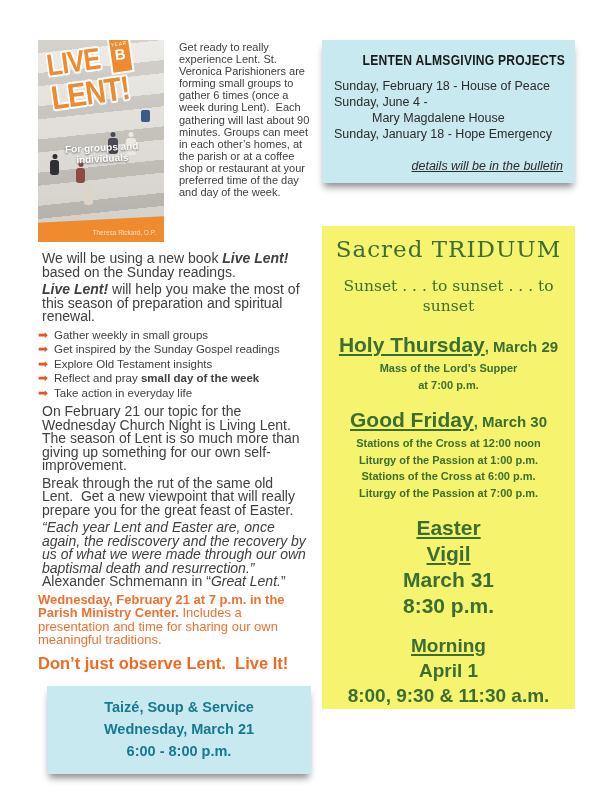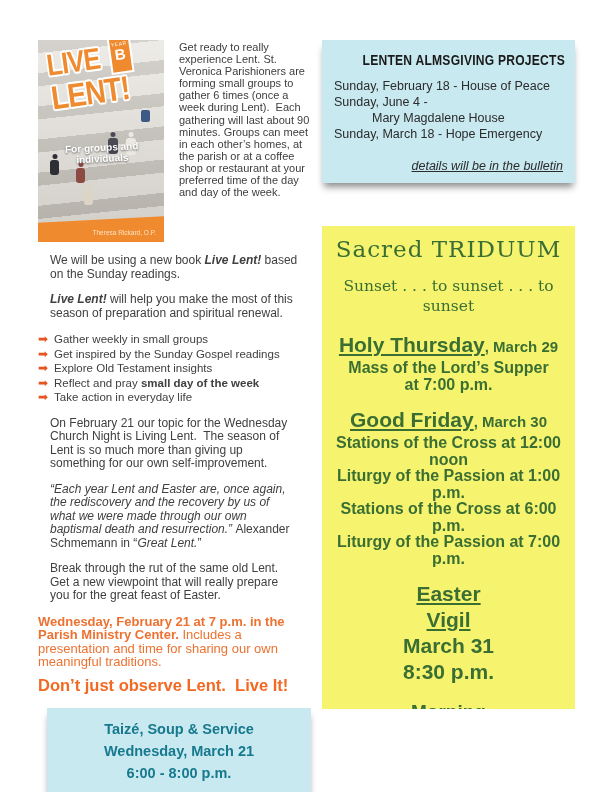--- a/index.html
+++ b/index.html
@@ -53,21 +53,21 @@
   .pp1{left:70px;top:98px;width:10px;height:16px;background:#4a4a55;}
   .pp2{left:88px;top:98px;width:10px;height:17px;background:#ece9e3;}
   .pp4{left:12px;top:120px;width:9px;height:15px;background:#2e2e35;}
   .pp5{left:38px;top:128px;width:9px;height:15px;background:#8c4a43;}
   .pp6{left:46px;top:150px;width:9px;height:15px;background:#dcd5c6;}
   .luggage{position:absolute;left:103px;top:70px;width:9px;height:12px;background:#3d5a86;border-radius:2px;}
 
   .intro{width:131px;margin:1px 0 0;font-size:11px;line-height:12.1px;color:#3d3d3d;}
 
   
-  p.body{margin:12px;font-size:12px;line-height:13.5px;color:#404040;}
+  p.body{margin:4px;font-size:14px;line-height:13.5px;color:#404040;}
   .mb16{margin-bottom:16px;} .mb10{margin-bottom:10px;} .mb5{margin-bottom:5px;}
   .mb7{margin-bottom:7px;}
   .bullets{list-style:none;margin:0 0 5px;padding:0;}
   .bullets li{display:flex;align-items:flex-start;font-size:11.5px;line-height:14.6px;color:#404040;}
   .arrow{color:var(--arrow_orange,#E8531F);font-size:12px;line-height:14.6px;width:16px;flex:0 0 16px;}
   .quote i{font-style:italic;}
   .orange-para{margin:0 0 6px;font-size:13px;line-height:13.5px;color:var(--orange_text,#ED7231);}
   .headline{
     margin:0 0 12px;font-size:16.5px;font-weight:bold;line-height:21px;
     color:var(--orange_accent,#F26921);white-space:pre;
@@ -97,21 +97,21 @@
     background:var(--yellow_box,#F6F46F);color:var(--green_text,#3A6E33);
     text-align:center;padding:10px 4px 0;
   }
   .t-title{font-family:"DejaVu Serif", serif;font-size:23px;line-height:26px;letter-spacing:1px;margin-bottom:14px;}
   .t-sub{font-family:"DejaVu Serif", serif;font-size:15.5px;line-height:20px;margin-bottom:16px;}
   .t-section{margin-bottom:14px;}
   .t-head{line-height:26px;}
   .u{text-decoration:underline;text-decoration-thickness:2px;text-underline-offset:2px;}
   .t-head .big{font-size:21px;font-weight:bold;}
   .t-head .date{font-size:15px;font-weight:bold;}
-  .t-section p{margin:0;font-size:16px;font-weight:bold;line-height:16.5px;}
+  .t-section p{margin:0;font-size:11px;font-weight:bold;line-height:16.5px;}
   .easter div{font-size:21px;font-weight:bold;line-height:26px;}
   .morning div{font-size:19px;font-weight:bold;line-height:25px;}
 </style>
 </head>
 <body>
 
 <div class="page">
 
   <div class="col-left">
 
@@ -162,44 +162,44 @@
           <span class="pw"><span>Reflect and pray </span><b>small day of the week</b></span>
         </li>
       <li>
           <span class="arrow">➡</span>
           <span class="pw"><span>Take action in everyday life</span><b></b></span>
         </li>
     </ul>
 
     <p class="body pw mb5">On February 21 our topic for the Wednesday Church Night is Living Lent.  The season of Lent is so much more than giving up something for our own self-improvement.</p>
 
+    <p class="body pw mb7">Break through the rut of the same old Lent.  Get a new viewpoint that will really prepare you for the great feast of Easter.</p>
+
     <p class="body pw quote mb5"><i>“Each year Lent and Easter are, once again, the rediscovery and the recovery by us of what we were made through our own baptismal death and resurrection.” </i><span>Alexander Schmemann in “</span><i>Great Lent.</i><span>”</span></p>
-
-    <p class="body pw mb7">Break through the rut of the same old Lent.  Get a new viewpoint that will really prepare you for the great feast of Easter.</p>
 
     <p class="orange-para pw"><b>Wednesday, February 21 at 7 p.m. in the Parish Ministry Center.</b><span> Includes a presentation and time for sharing our own meaningful traditions.</span></p>
 
     <p class="headline">Don’t just observe Lent.  Live It!</p>
 
     <div class="taize-box shadow">
       <p>Taizé, Soup &amp; Service</p>
       <p>Wednesday, March 21</p>
       <p>6:00 - 8:00 p.m.</p>
     </div>
 
   </div>
 
   <div class="col-right">
 
     <div class="alms-box shadow">
       <div class="alms-title"><span>LENTEN ALMSGIVING PROJECTS</span></div>
       <p class="alms-gap">Sunday, February 18 - House of Peace</p>
       <p>Sunday, June 4 -</p>
       <p class="alms-gap alms-indent">Mary Magdalene House</p>
-      <p>Sunday, March 18 - Hope Emergency</p>
+      <p>Sunday, January 18 - Hope Emergency</p>
       <p class="alms-note">details will be in the bulletin</p>
     </div>
 
     <div class="triduum-box">
       <div class="t-title">Sacred TRIDUUM</div>
       <div class="t-sub">Sunset . . . to sunset . . . to sunset</div>
 
       <div class="t-section">
         <div class="t-head"><span class="big u">Holy Thursday</span><span class="date">, March 29</span></div>
         <p>Mass of the Lord’s Supper</p>

